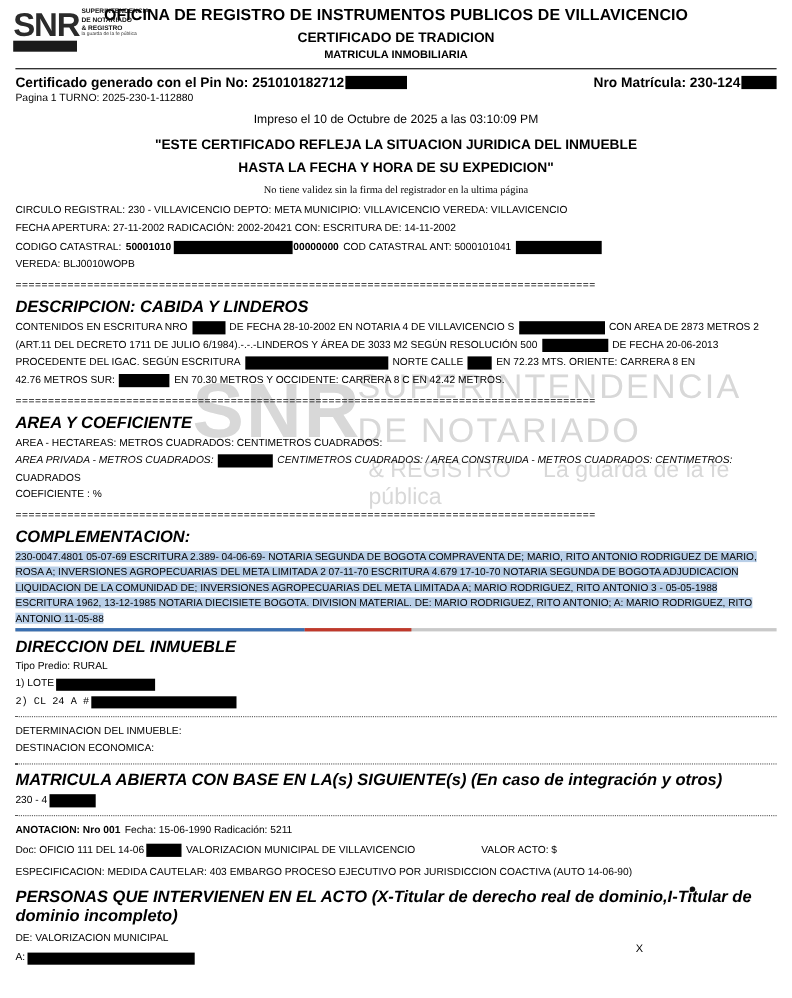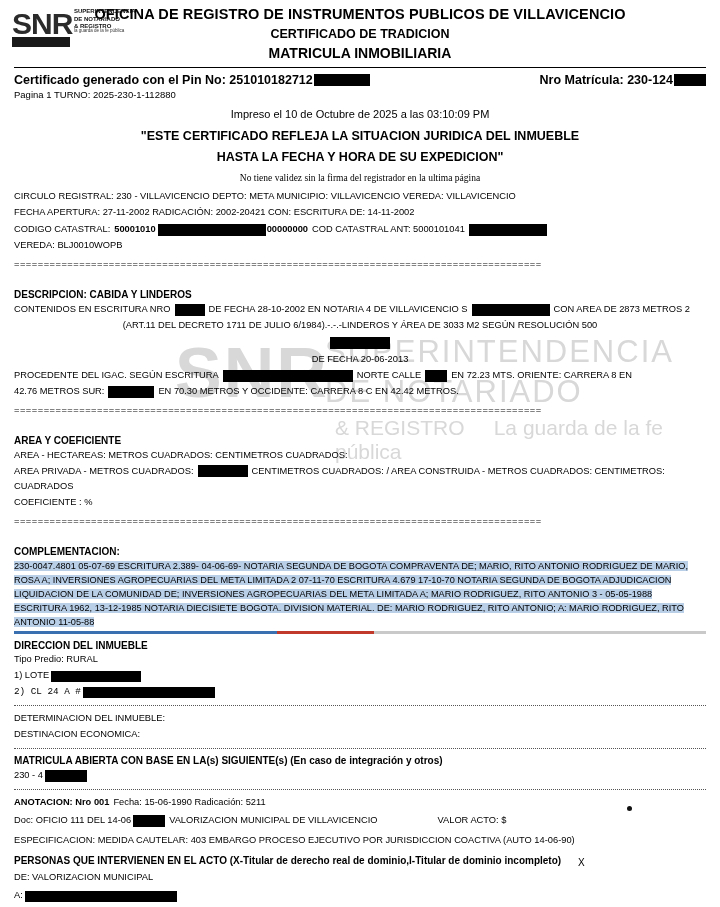--- a/index.html
+++ b/index.html
@@ -33,21 +33,21 @@
   }
   .logo-bar{position:absolute;left:0;top:31px;width:58px;height:10px;background:#1a1a1a;}
   .logo-txt1{position:absolute;left:62px;top:2px;font-size:6px;font-weight:bold;line-height:1.25;color:#111;}
   .logo-txt2{position:absolute;left:62px;top:22px;font-size:4.5px;line-height:1.2;color:#333;}
 
   h1.title{
     text-align:center;font-size:14.5px;font-weight:bold;margin:0;padding:6px 0 0 0;
     letter-spacing:.1px;
   }
   h2.subtitle{text-align:center;font-size:12.5px;font-weight:bold;margin:5px 0 0 0;}
-  h3.subtitle2{text-align:center;font-size:14px;font-weight:bold;margin:4px 0 0 0;}
+  h3.subtitle2{text-align:center;font-size:10px;font-weight:bold;margin:4px 0 0 0;}
 
   .rule{border:0;border-top:1px solid #000;margin:6px 14px 0 14px;}
 
   .row-pin{
     display:flex;justify-content:space-between;align-items:center;
     margin:5px 14px 0 14px;font-size:12.5px;font-weight:bold;
   }
   .pin-left{display:flex;align-items:center;}
   .mat-right{display:flex;align-items:center;}
   .redact{display:inline-block;background:#000;height:12px;vertical-align:middle;}
@@ -57,21 +57,21 @@
   .quote1{text-align:center;font-size:12.5px;font-weight:bold;margin-top:9px;}
   .quote2{text-align:center;font-size:12.5px;font-weight:bold;margin-top:7px;}
   .novalidez{text-align:center;font-size:9.5px;margin-top:9px;font-family:Liberation Serif, serif;}
 
   .blk{margin:7px 14px 0 14px;font-size:9.3px;line-height:1.45;}
   .b{font-weight:bold;}
   .big{font-size:12.5px;font-weight:bold;}
 
   .eqline{margin:6px 14px 0 14px;font-size:9.3px;letter-spacing:.5px;overflow:hidden;white-space:nowrap;}
 
-  .sec-title{margin:20px 14px 0 14px;font-size:10px;font-weight:bold;}
+  .sec-title{margin:7px 14px 0 14px;font-size:15px;font-weight:bold;font-style:italic;}
   .para{margin:3px 14px 0 14px;font-size:9.3px;line-height:1.5;text-align:left;}
 
   .dotline{margin:6px 14px 0 14px;border-top:1px dotted #555;height:0;}
 
   .hl{background:#b9cfe8;}
   .hl-block{margin:3px 14px 0 14px;font-size:9.2px;line-height:1.5;}
   .hl-block span.hl{box-decoration-break:clone;-webkit-box-decoration-break:clone;}
 
   .prog{margin:2px 14px 0 14px;height:3px;background:#c9c9c9;position:relative;}
   .prog > i{position:absolute;left:0;top:0;height:3px;width:38%;background:#3a6fb0;display:block;}
@@ -158,21 +158,21 @@
     <div class="sec-title">DESCRIPCION: CABIDA Y LINDEROS</div>
 
     <div class="para flexline">
       <span>CONTENIDOS EN ESCRITURA NRO</span>
       <span class="redact" style="width:30px;"></span>
       <span>DE FECHA 28-10-2002 EN NOTARIA 4 DE VILLAVICENCIO S</span>
       <span class="redact" style="width:78px;"></span>
       <span>CON AREA DE 2873 METROS 2</span>
     </div>
 
-    <div class="para flexline" style="margin-top:2px;flex-direction:column;">
+    <div class="para flexline" style="margin-top:2px;">
       <span>(ART.11 DEL DECRETO 1711 DE JULIO 6/1984).-.-.-LINDEROS Y ÁREA DE 3033 M2 SEGÚN RESOLUCIÓN 500</span>
       <span class="redact" style="width:60px;"></span>
       <span>DE FECHA 20-06-2013</span>
     </div>
 
     <div class="para flexline" style="margin-top:2px;">
       <span>PROCEDENTE DEL IGAC. SEGÚN ESCRITURA</span>
       <span class="redact" style="width:130px;"></span>
       <span>NORTE CALLE</span>
       <span class="redact" style="width:22px;"></span>
@@ -182,21 +182,21 @@
     <div class="para flexline" style="margin-top:2px;">
       <span>42.76 METROS SUR:</span>
       <span class="redact" style="width:46px;"></span>
       <span>EN 70.30 METROS Y OCCIDENTE: CARRERA 8 C EN 42.42 METROS.</span>
     </div>
 
     <div class="eqline" style="margin-top:6px;">=========================================================================================</div>
 
     <div class="sec-title">AREA Y COEFICIENTE</div>
     <div class="para">AREA - HECTAREAS:  METROS CUADRADOS:  CENTIMETROS CUADRADOS:</div>
-    <div class="para flexline" style="margin-top:2px;">
+    <div class="para flexline" style="margin-top:2px;font-style:italic;">
       <span>AREA PRIVADA - METROS CUADRADOS:</span>
       <span class="redact" style="width:50px;"></span>
       <span>CENTIMETROS CUADRADOS: / AREA CONSTRUIDA - METROS CUADRADOS:  CENTIMETROS:</span>
     </div>
     <div class="para" style="margin-top:2px;">CUADRADOS</div>
     <div class="para" style="margin-top:2px;">COEFICIENTE : %</div>
 
     <div class="eqline" style="margin-top:6px;">=========================================================================================</div>
 
     <div class="sec-title">COMPLEMENTACION:</div>

